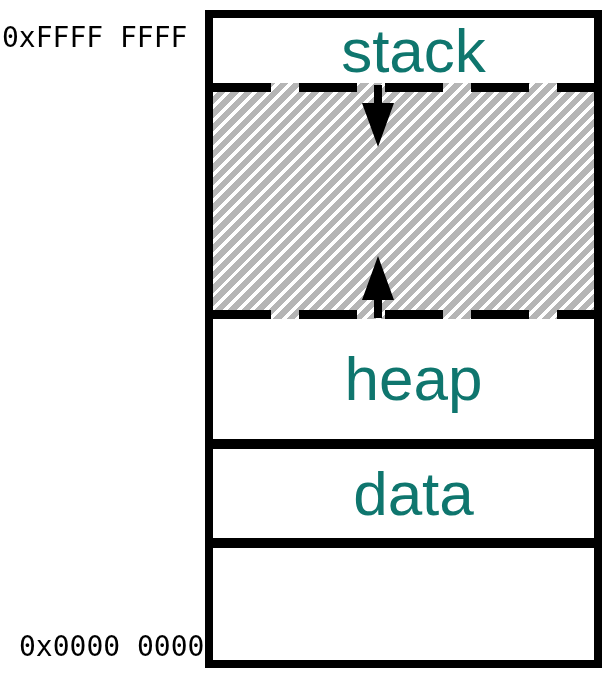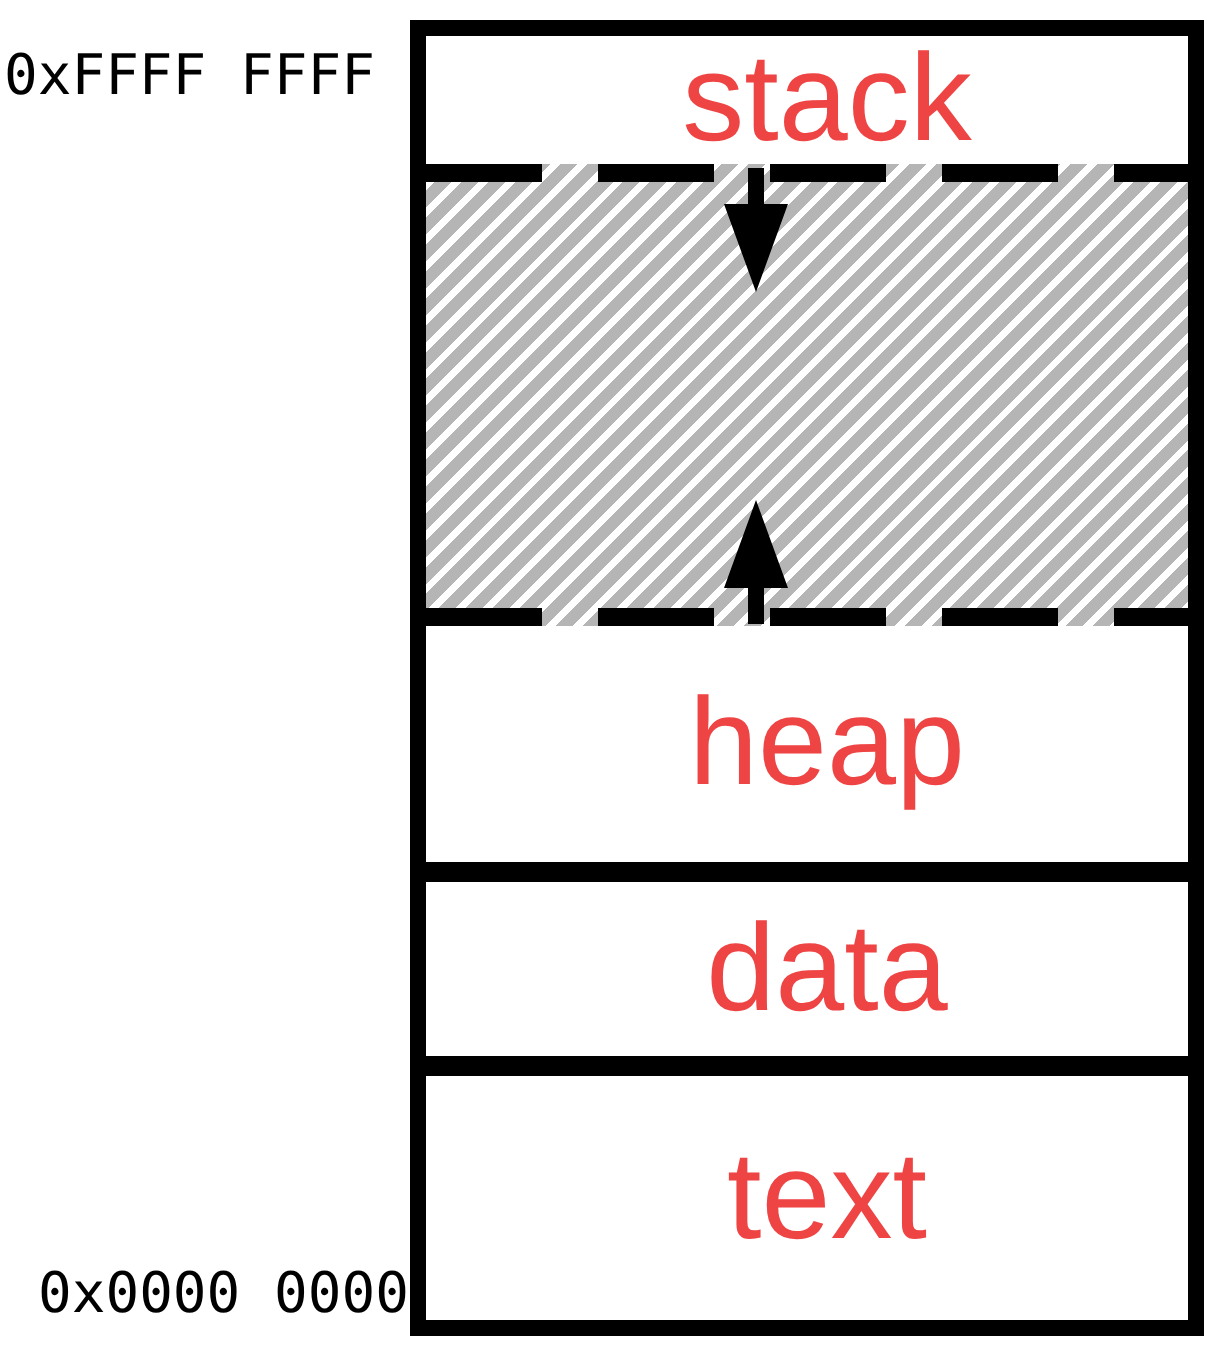--- a/index.html
+++ b/index.html
@@ -36,21 +36,21 @@
   .seg {
     display: flex;
     align-items: center;
     justify-content: center;
     background: #ffffff;
   }
   .seg-label {
     font-family: "Liberation Sans", sans-serif;
     font-size: 62px;
     line-height: 1;
-    color: #ef4444;
+    color: #0f766e;
     margin-left: 20px;
   }
   .seg-stack { height: 65px; }
   .seg-heap  { height: 120px; }
   .seg-data  { height: 89px; }
   .seg-text  { height: 124px; }
   .sep { height: 10px; background: #000000; }
 
   .free-region {
     position: relative;
@@ -118,18 +118,15 @@
     </div>
 
     <div class="sep"></div>
 
     <div class="seg seg-data">
       <span class="seg-label">data</span>
     </div>
 
     <div class="sep"></div>
 
-    <div class="seg seg-text">
-      <span class="seg-label">text</span>
-    </div>
 
   </div>
 </div>
 
 </body></html>

